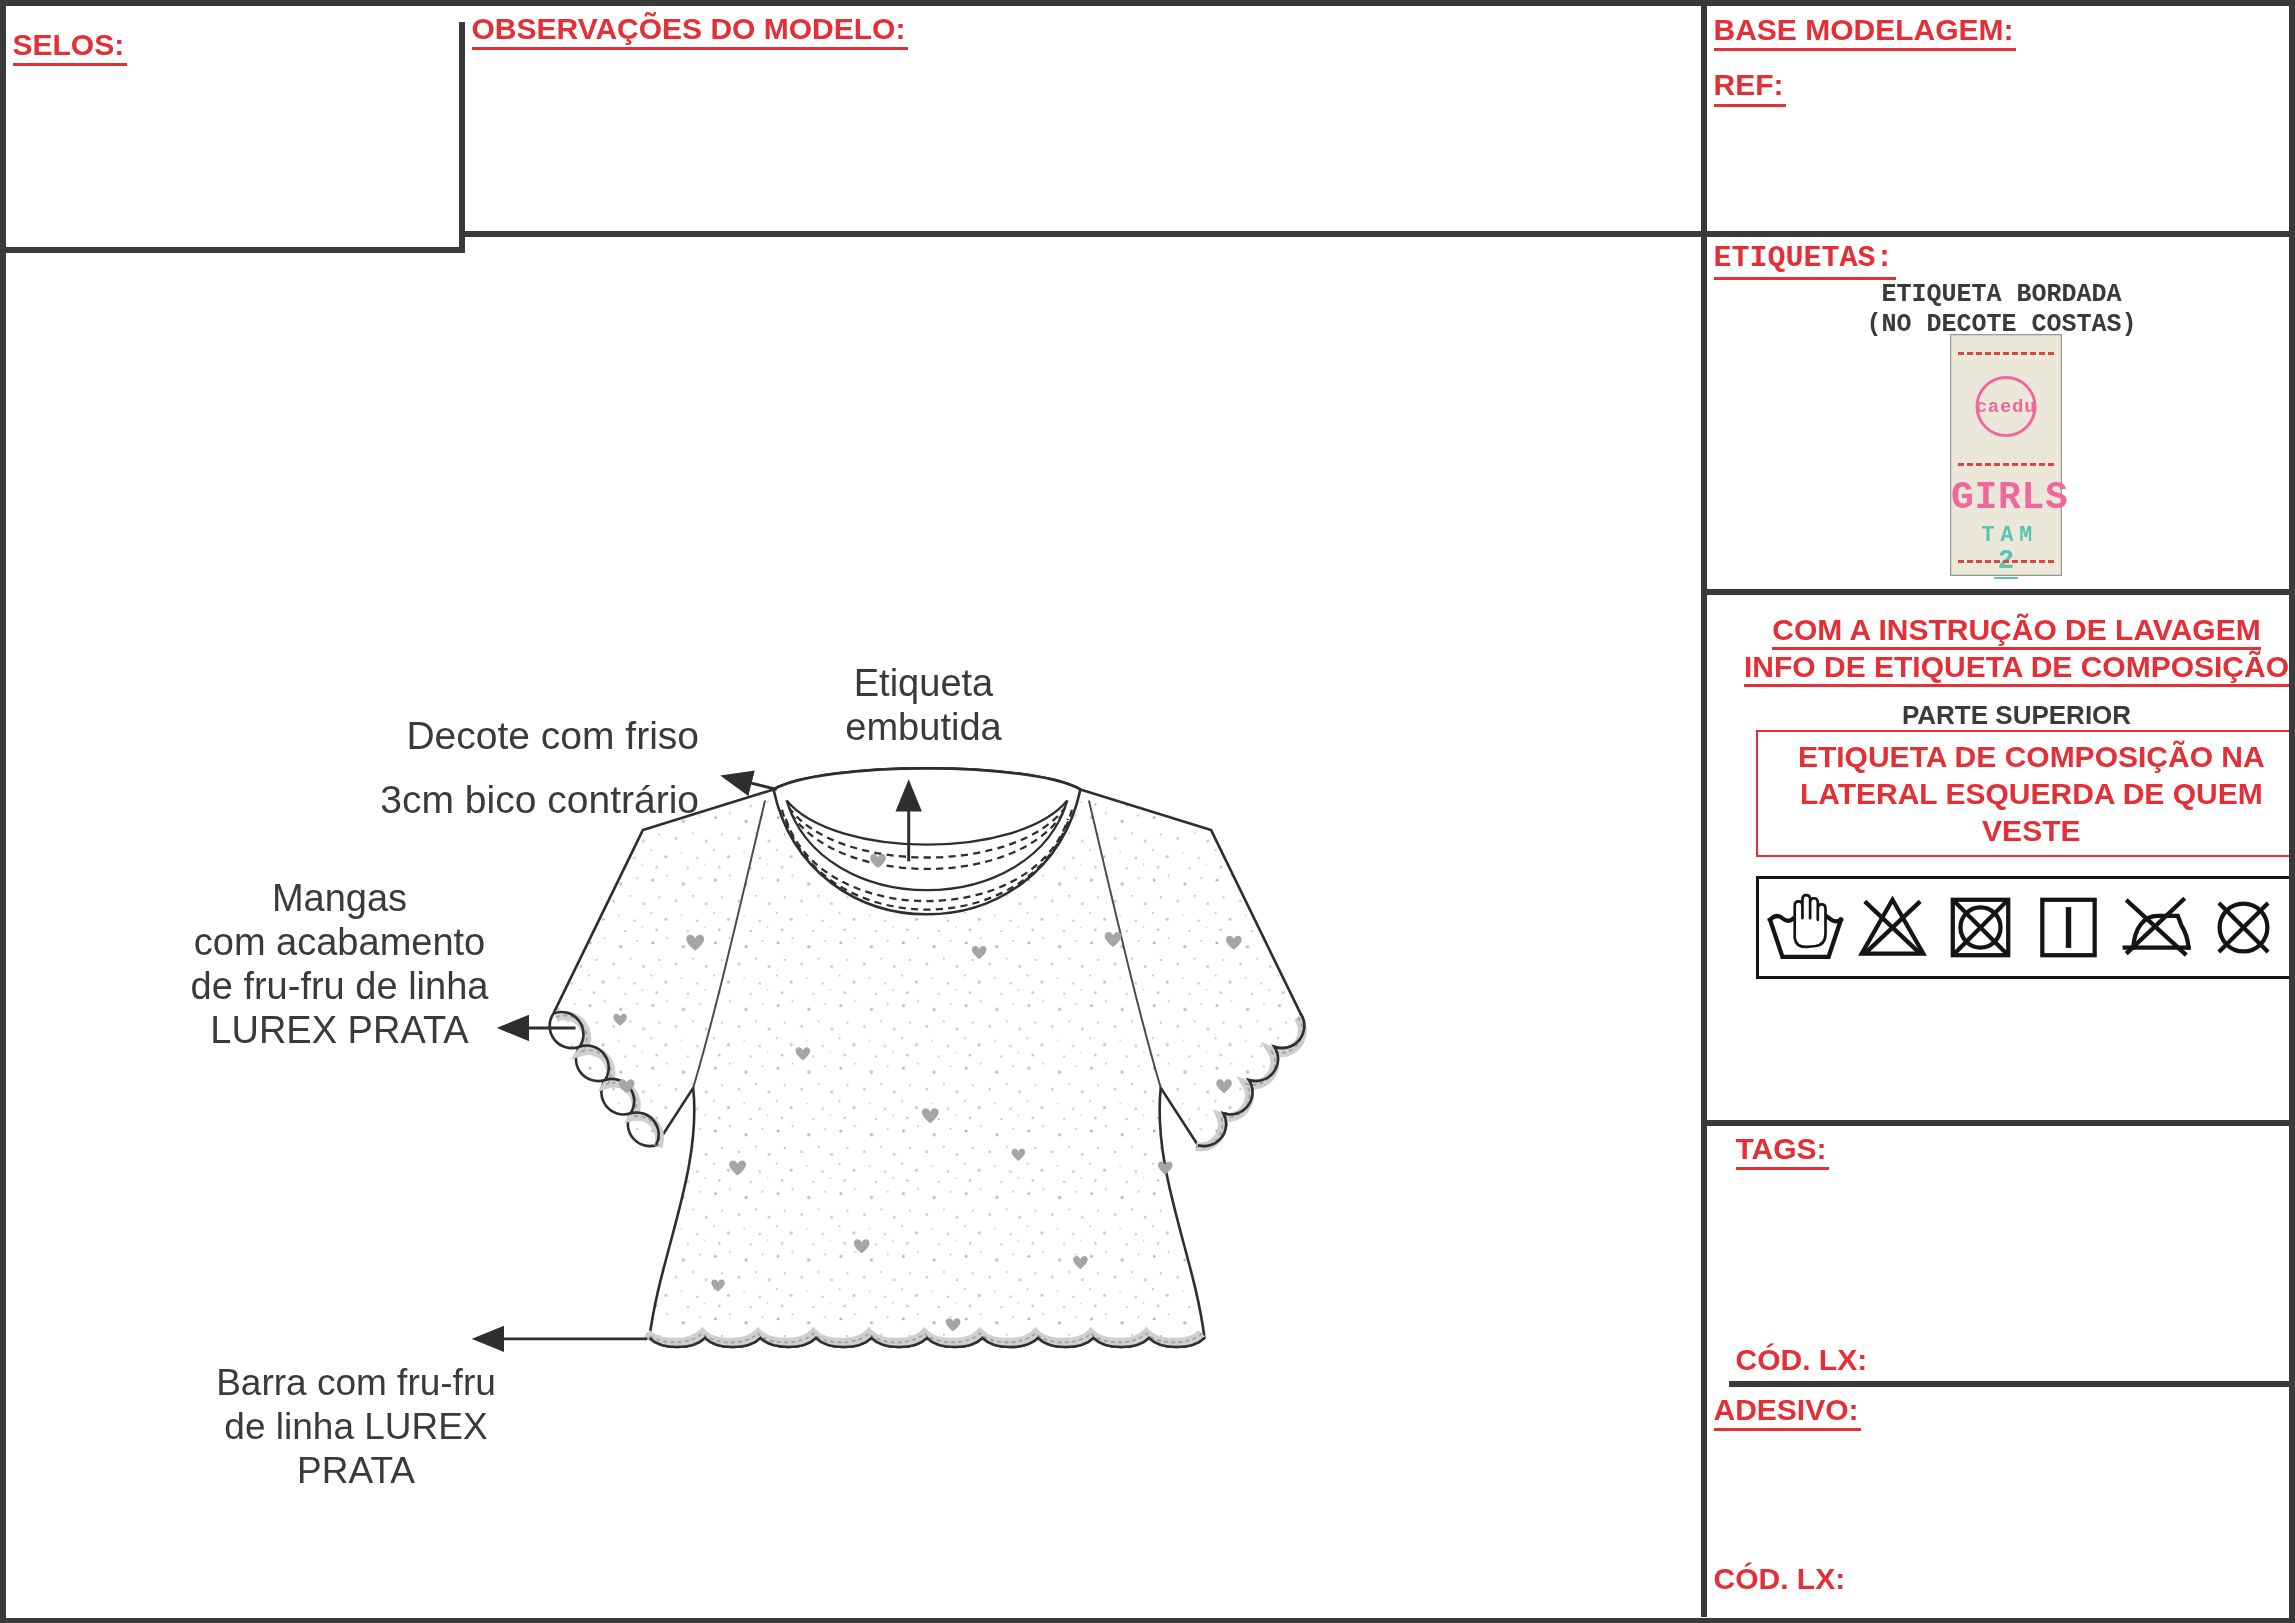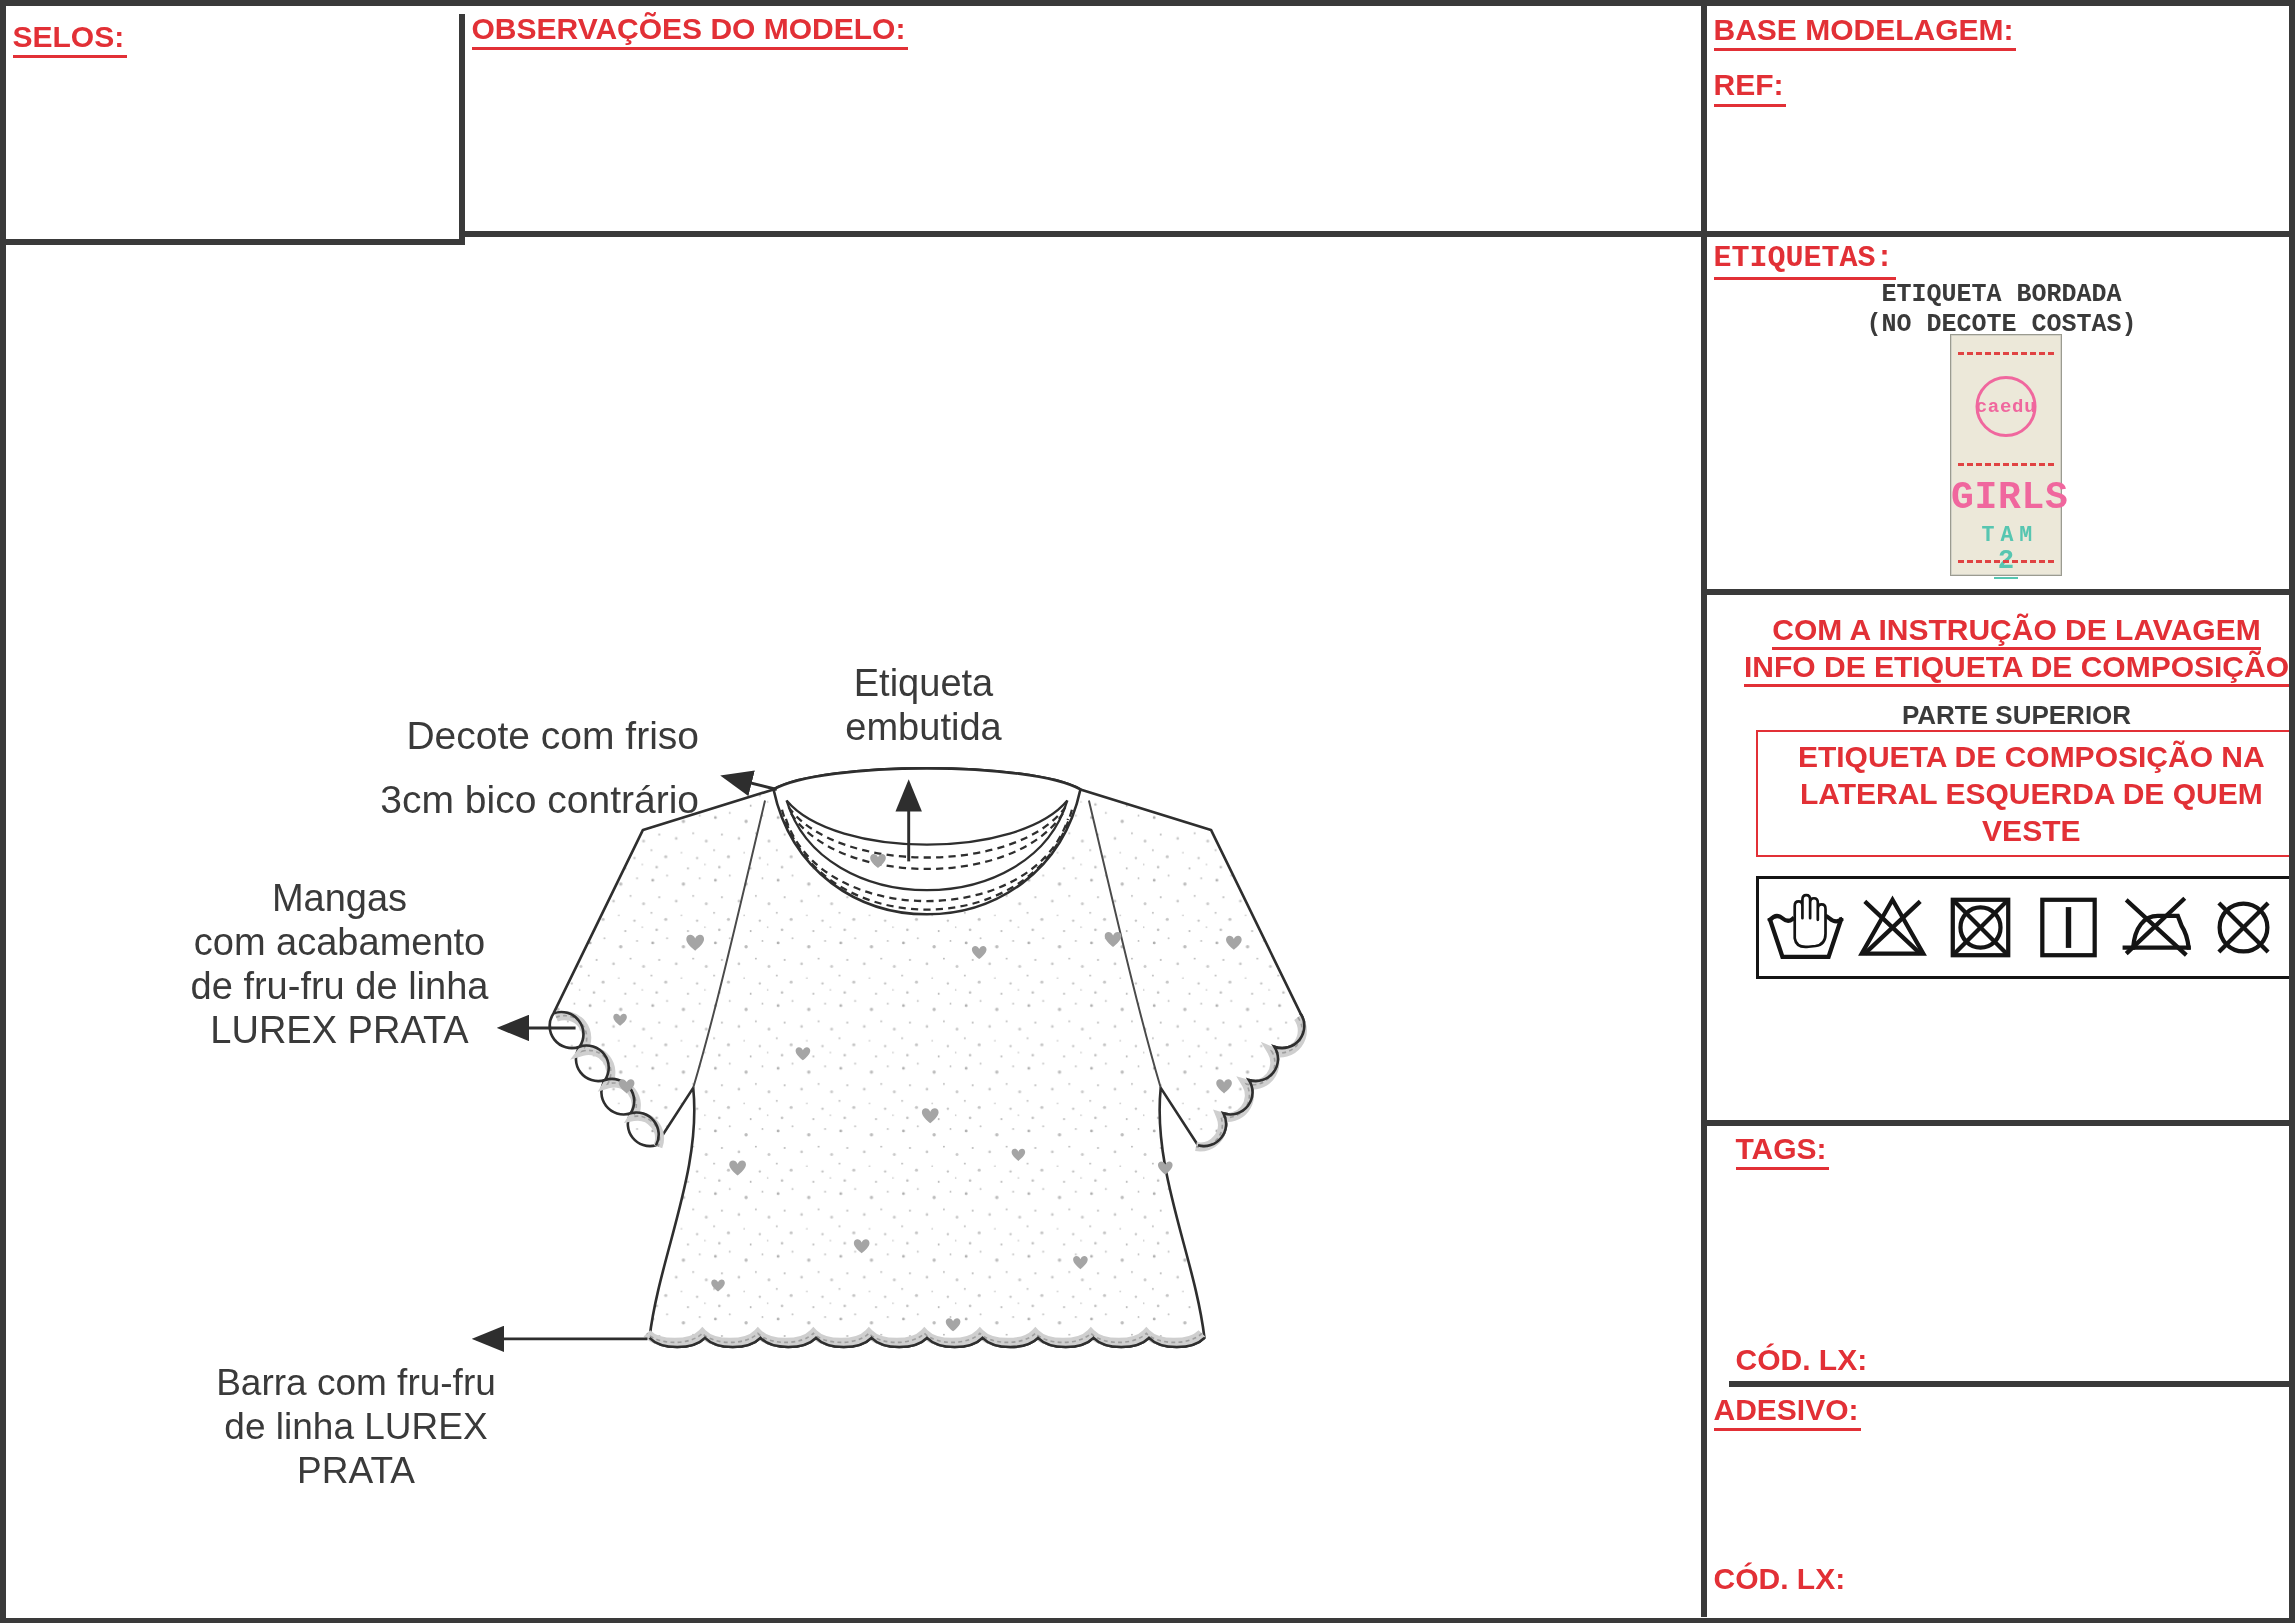--- a/index.html
+++ b/index.html
@@ -3,21 +3,21 @@
 <meta charset="utf-8">
 <style>
   html,body{margin:0;padding:0;background:#fff;}
   .page{
     position:relative;width:2295px;height:1624px;box-sizing:border-box;
     border:6.5px solid var(--border,#3a3a3a);background:#fff;overflow:hidden;
     font-family:"Liberation Sans",sans-serif;color:var(--text_dark,#3a3a3a);
   }
   .abs{position:absolute;box-sizing:border-box;}
   
-  .selos-box{left:0;top:8px;width:459px;height:231px;border-right:6.5px solid var(--border);border-bottom:6.5px solid var(--border);}
+  .selos-box{left:0;top:16px;width:459px;height:231px;border-right:6.5px solid var(--border);border-bottom:6.5px solid var(--border);}
   .obs-box{left:459px;top:0;width:1237px;height:231px;border-bottom:6.5px solid var(--border);}
   .red-head{display:inline-block;color:var(--red);font-weight:bold;font-size:30px;
     border-bottom:3.3px solid var(--red);padding:0 2.6px 2px 0;line-height:1.08;white-space:nowrap;}
   .red-head.nou{border-bottom:none;}
   .pad-head{margin:6.5px 0 0 6.5px;}
   
   .right-panel{left:1695px;top:0;width:625px;height:1611px;border-left:6.5px solid var(--border);display:flex;flex-direction:column;}
   .rp-sec{position:relative;box-sizing:border-box;width:100%;}
   .rp-base{height:231px;border-bottom:6.5px solid var(--border);}
   .rp-etiq{height:358px;border-bottom:6.5px solid var(--border);font-family:Liberation Mono, monospace;}

